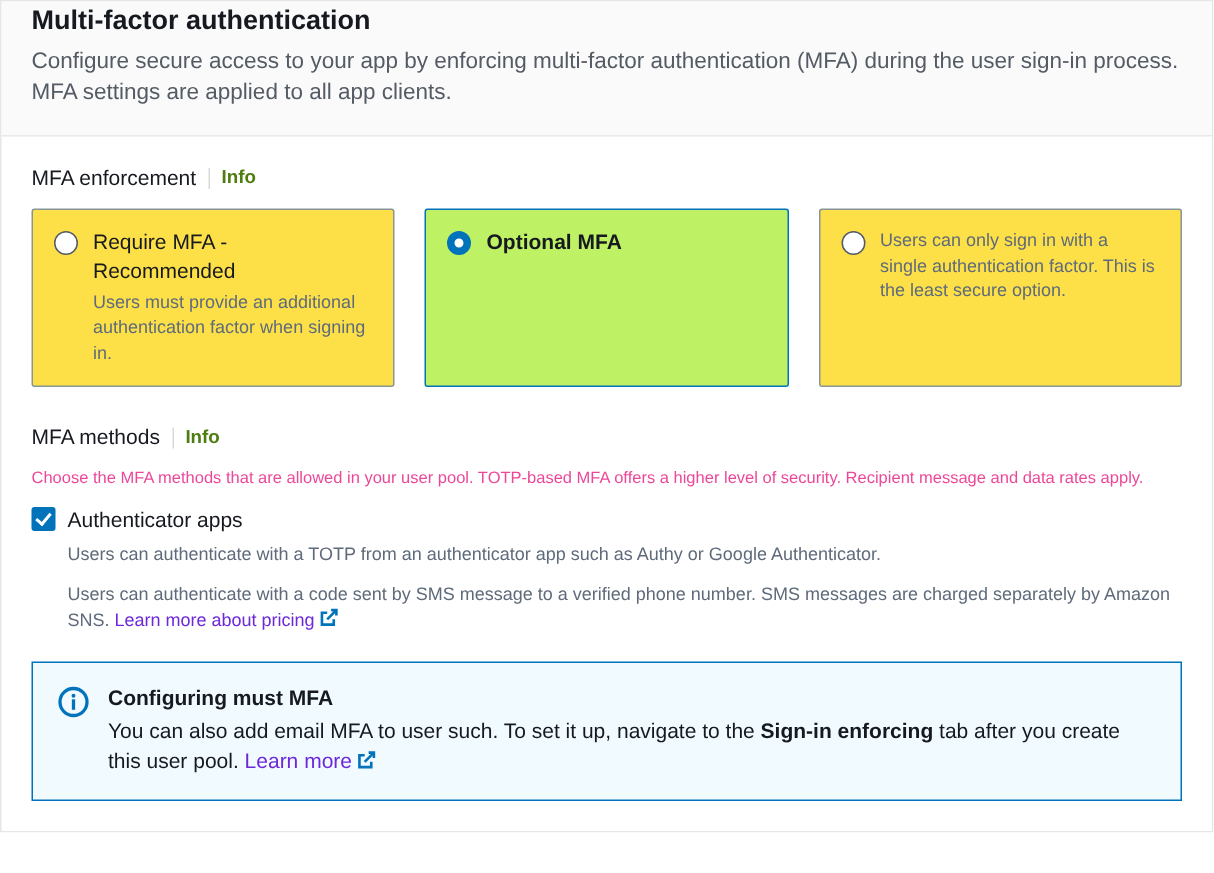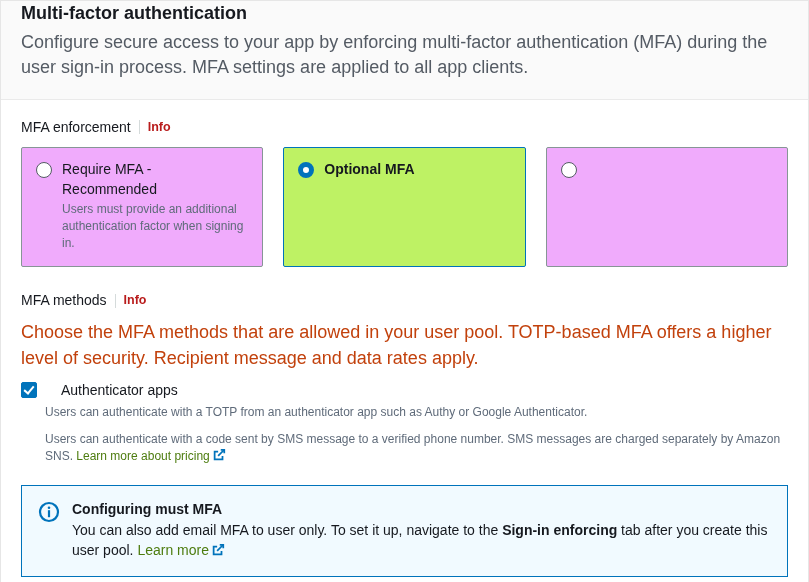--- a/index.html
+++ b/index.html
@@ -20,21 +20,21 @@
     background: #fafafa;
     border-bottom: 1px solid #eaeaea;
   }
   .panel-title {
     font-size: 18px;
     font-weight: 700;
     color: #16191f;
     margin-bottom: 4px;
   }
   .panel-desc {
-    font-size: 18px;
+    font-size: 15px;
     color: #545b64;
   }
   .panel-body {
     padding: 18px 20px 20px 20px;
   }
   .section-title-row {
     display: flex;
     align-items: center;
     gap: 8px;
     margin-bottom: 10px;
@@ -43,38 +43,38 @@
     font-size: 14px;
     font-weight: 400;
     color: #16191f;
   }
   .divider-v {
     width: 1px;
     height: 14px;
     background: #d5dbdb;
   }
   .info-link {
-    color: #b91c1c;
+    color: #4d7c0f;
     font-size: 12.5px;
     font-weight: 700;
     cursor: pointer;
   }
   .tiles {
     display: grid;
     grid-template-columns: repeat(3, 1fr);
     gap: 20px;
   }
   .tile {
     border: 1px solid #879596;
     border-radius: 2px;
     padding: 12px 14px 14px 14px;
     display: flex;
     gap: 10px;
     cursor: pointer;
-    background: #f0abfc;
+    background: #fde047;
   }
   .tile.selected {
     border-color: #0073bb;
     background: #bef264;
   }
   .radio {
     flex: 0 0 16px;
     width: 16px;
     height: 16px;
     border-radius: 50%;
@@ -95,27 +95,27 @@
   }
   .tile-content .tile-title.bold { font-weight: 700; }
   .tile-content .tile-desc {
     font-size: 12px;
     color: #5f6b7a;
   }
   .section {
     margin-top: 24px;
   }
   .section-desc {
-    font-size: 18px;
-    color: #c2410c;
+    font-size: 11px;
+    color: #ec4899;
     margin-bottom: 10px;
   }
   .chk-row {
     display: flex;
-    gap: 24px;
+    gap: 8px;
     margin-bottom: 4px;
   }
   .chk-block { margin-bottom: 10px; }
   .chk {
     width: 16px;
     height: 16px;
     border: 1px solid #545b64;
     border-radius: 2px;
     flex: 0 0 16px;
     margin-top: 1px;
@@ -141,21 +141,21 @@
   .chk-label {
     font-size: 14px;
     color: #16191f;
   }
   .chk-desc {
     font-size: 12px;
     color: #5f6b7a;
     margin-left: 24px;
   }
   .link {
-    color: #4d7c0f;
+    color: #6d28d9;
     cursor: pointer;
     text-align: right;
   }
   .ext-icon {
     display: inline-block;
     vertical-align: -2px;
     margin-left: 2px;
   }
   .alert {
     margin-top: 18px;
@@ -208,20 +208,21 @@
       </div>
       <div class="tile selected">
         <div class="radio"></div>
         <div class="tile-content">
           <div class="tile-title bold">Optional MFA</div>
         </div>
       </div>
       <div class="tile">
         <div class="radio"></div>
         <div class="tile-content">
+          <div class="tile-desc">Users can only sign in with a single authentication factor. This is the least secure option.</div>
         </div>
       </div>
     </div>
 
     <div class="section">
       <div class="section-title-row">
         <span class="section-title">MFA methods</span>
         <span class="divider-v"></span>
         <span class="info-link">Info</span>
       </div>
@@ -250,21 +251,21 @@
       <div class="alert-icon">
         <svg width="22" height="22" viewBox="0 0 22 22">
             <circle cx="11" cy="11" r="9" fill="none" stroke="#0073bb" stroke-width="2.2"></circle>
             <circle cx="11" cy="6.8" r="1.3" fill="#0073bb"></circle>
             <rect x="9.9" y="9.2" width="2.2" height="7" fill="#0073bb"></rect>
           </svg>
       </div>
       <div>
         <div class="alert-title">Configuring must MFA</div>
         <div class="alert-body">
-          <span>You can also add email MFA to user only. To set it up, navigate to the </span><b>Sign-in enforcing</b><span> tab after you create this user pool. </span><span class="link"><span>Learn more</span><span class="ext-icon"><svg width="14" height="14" viewBox="0 0 16 16" fill="none" stroke="#0073bb" stroke-width="2">
+          <span>You can also add email MFA to user such. To set it up, navigate to the </span><b>Sign-in enforcing</b><span> tab after you create this user pool. </span><span class="link"><span>Learn more</span><span class="ext-icon"><svg width="14" height="14" viewBox="0 0 16 16" fill="none" stroke="#0073bb" stroke-width="2">
                   <path d="M10 2h4v4"></path>
                   <path d="M14 2L7 9"></path>
                   <path d="M12 9v4H3V4h4"></path>
                 </svg></span></span>
         </div>
       </div>
     </div>
 
   </div>
 </div>

